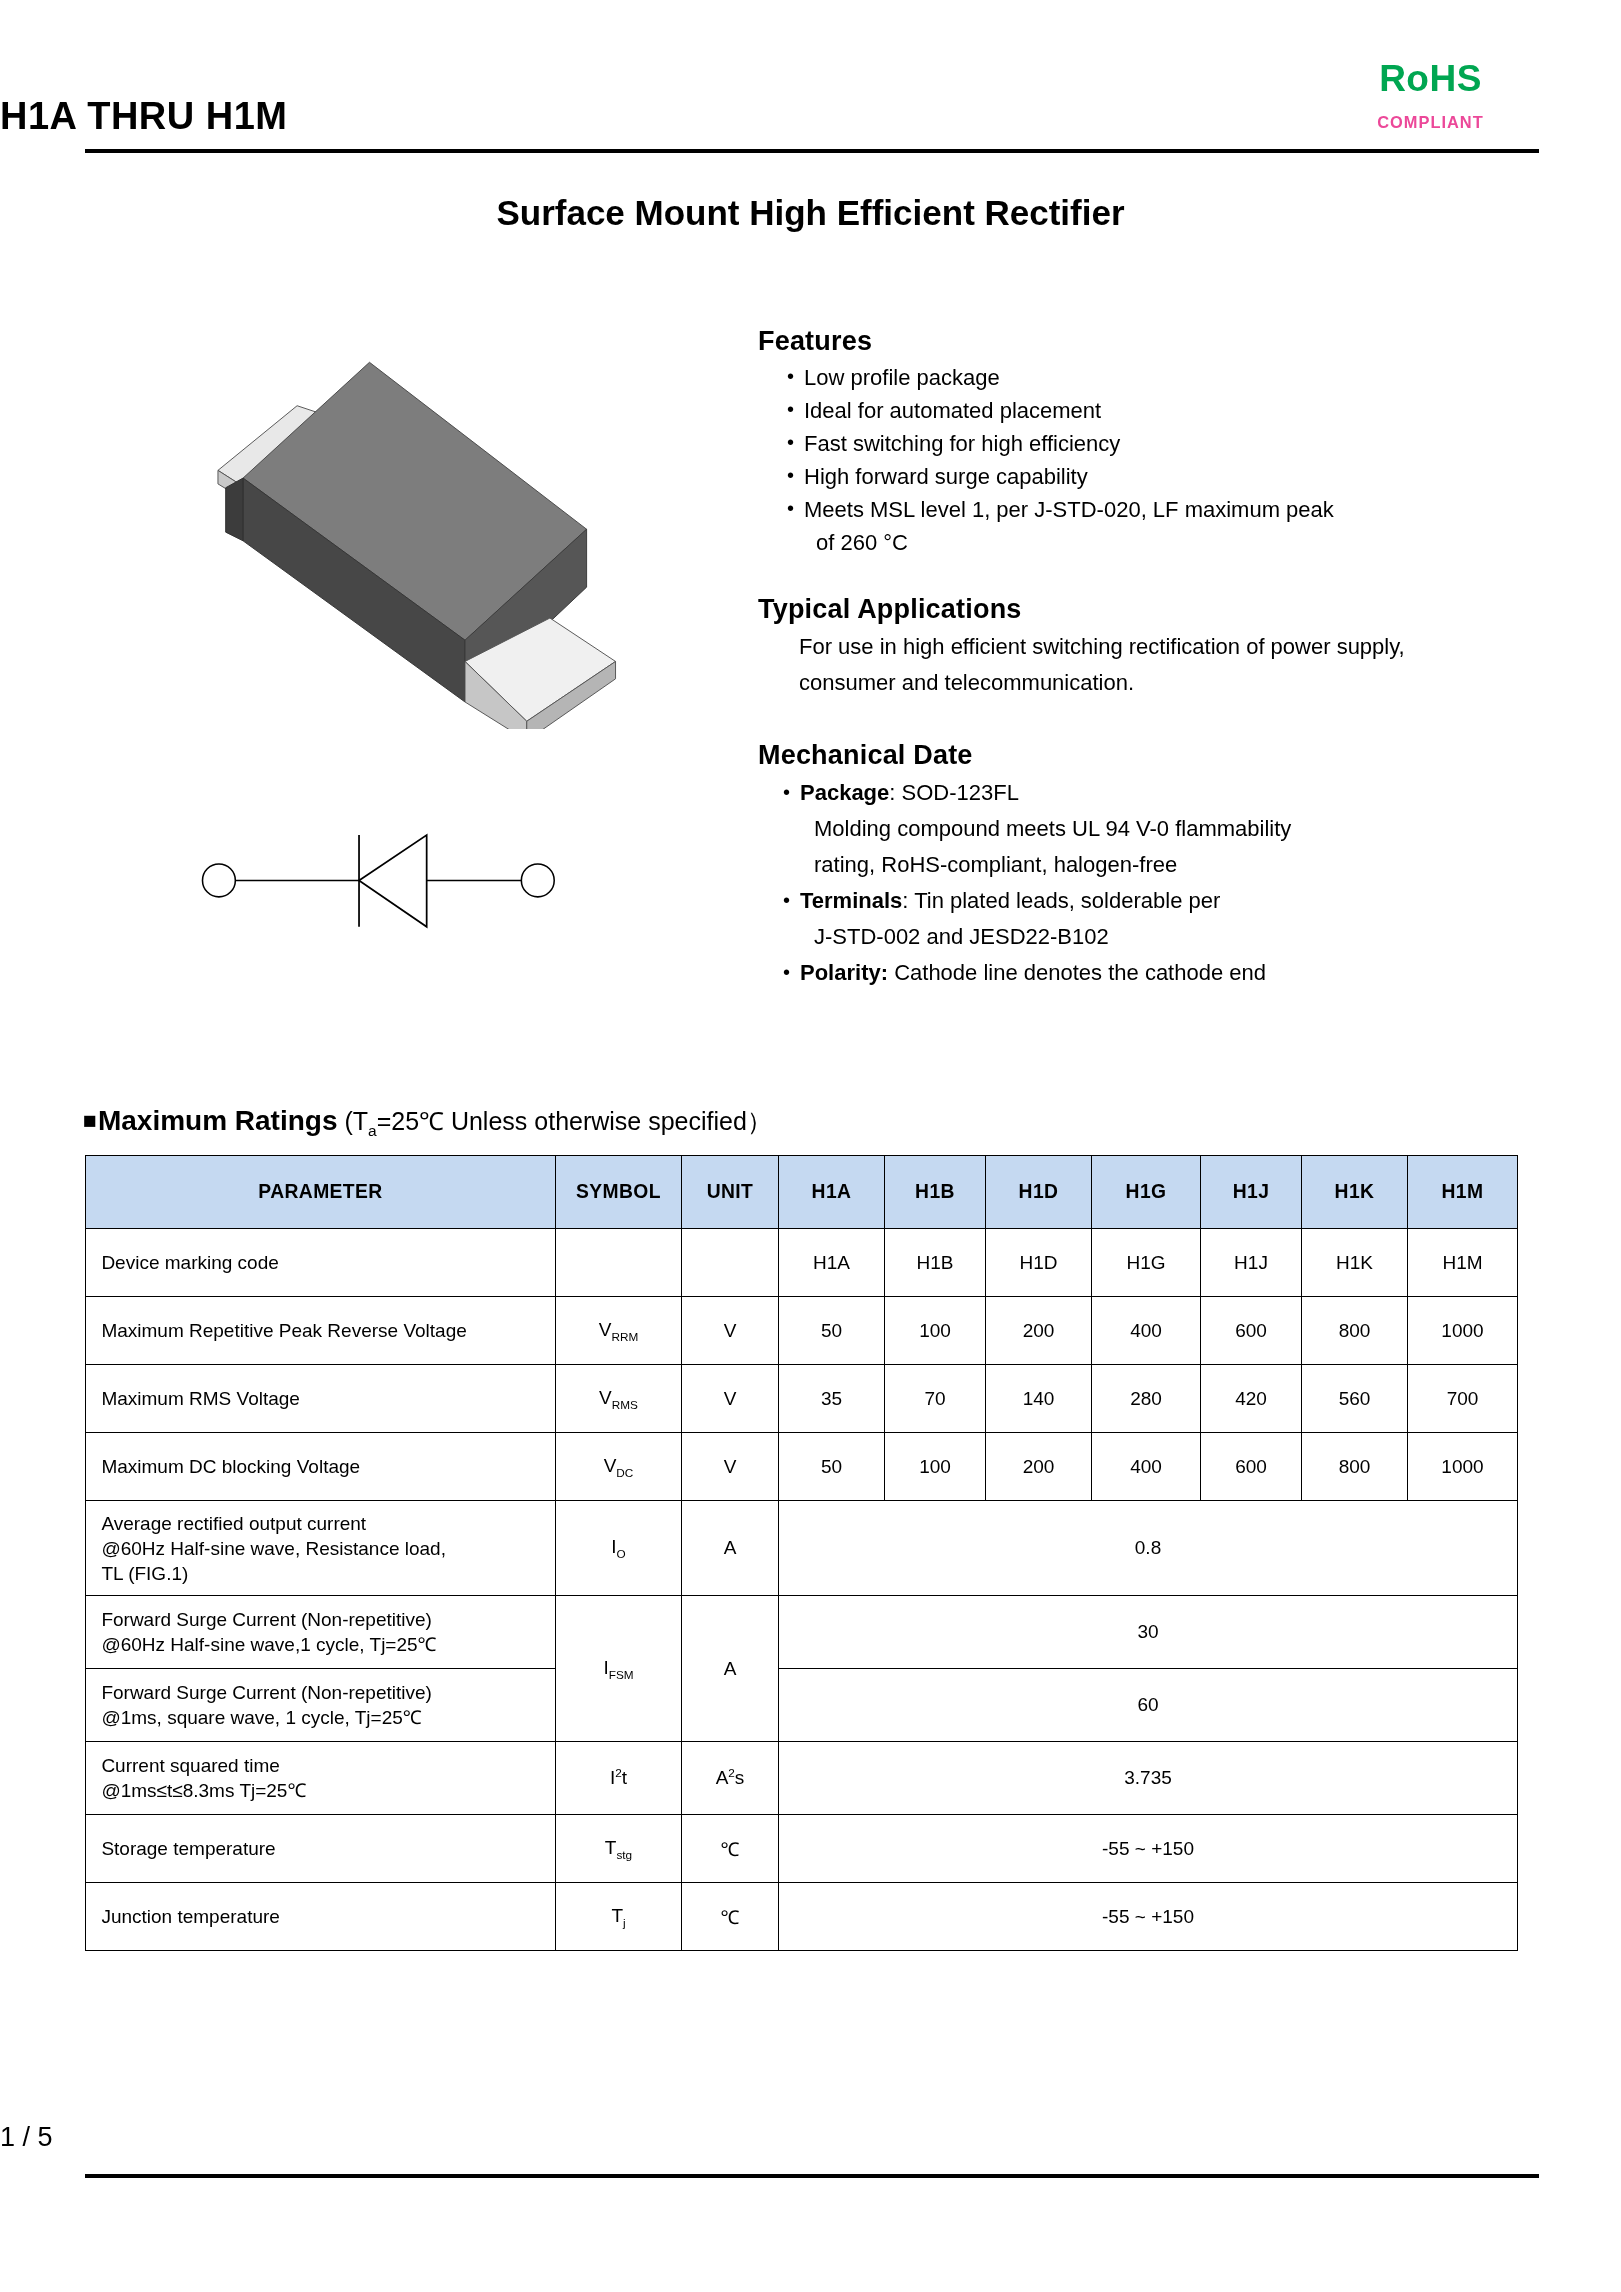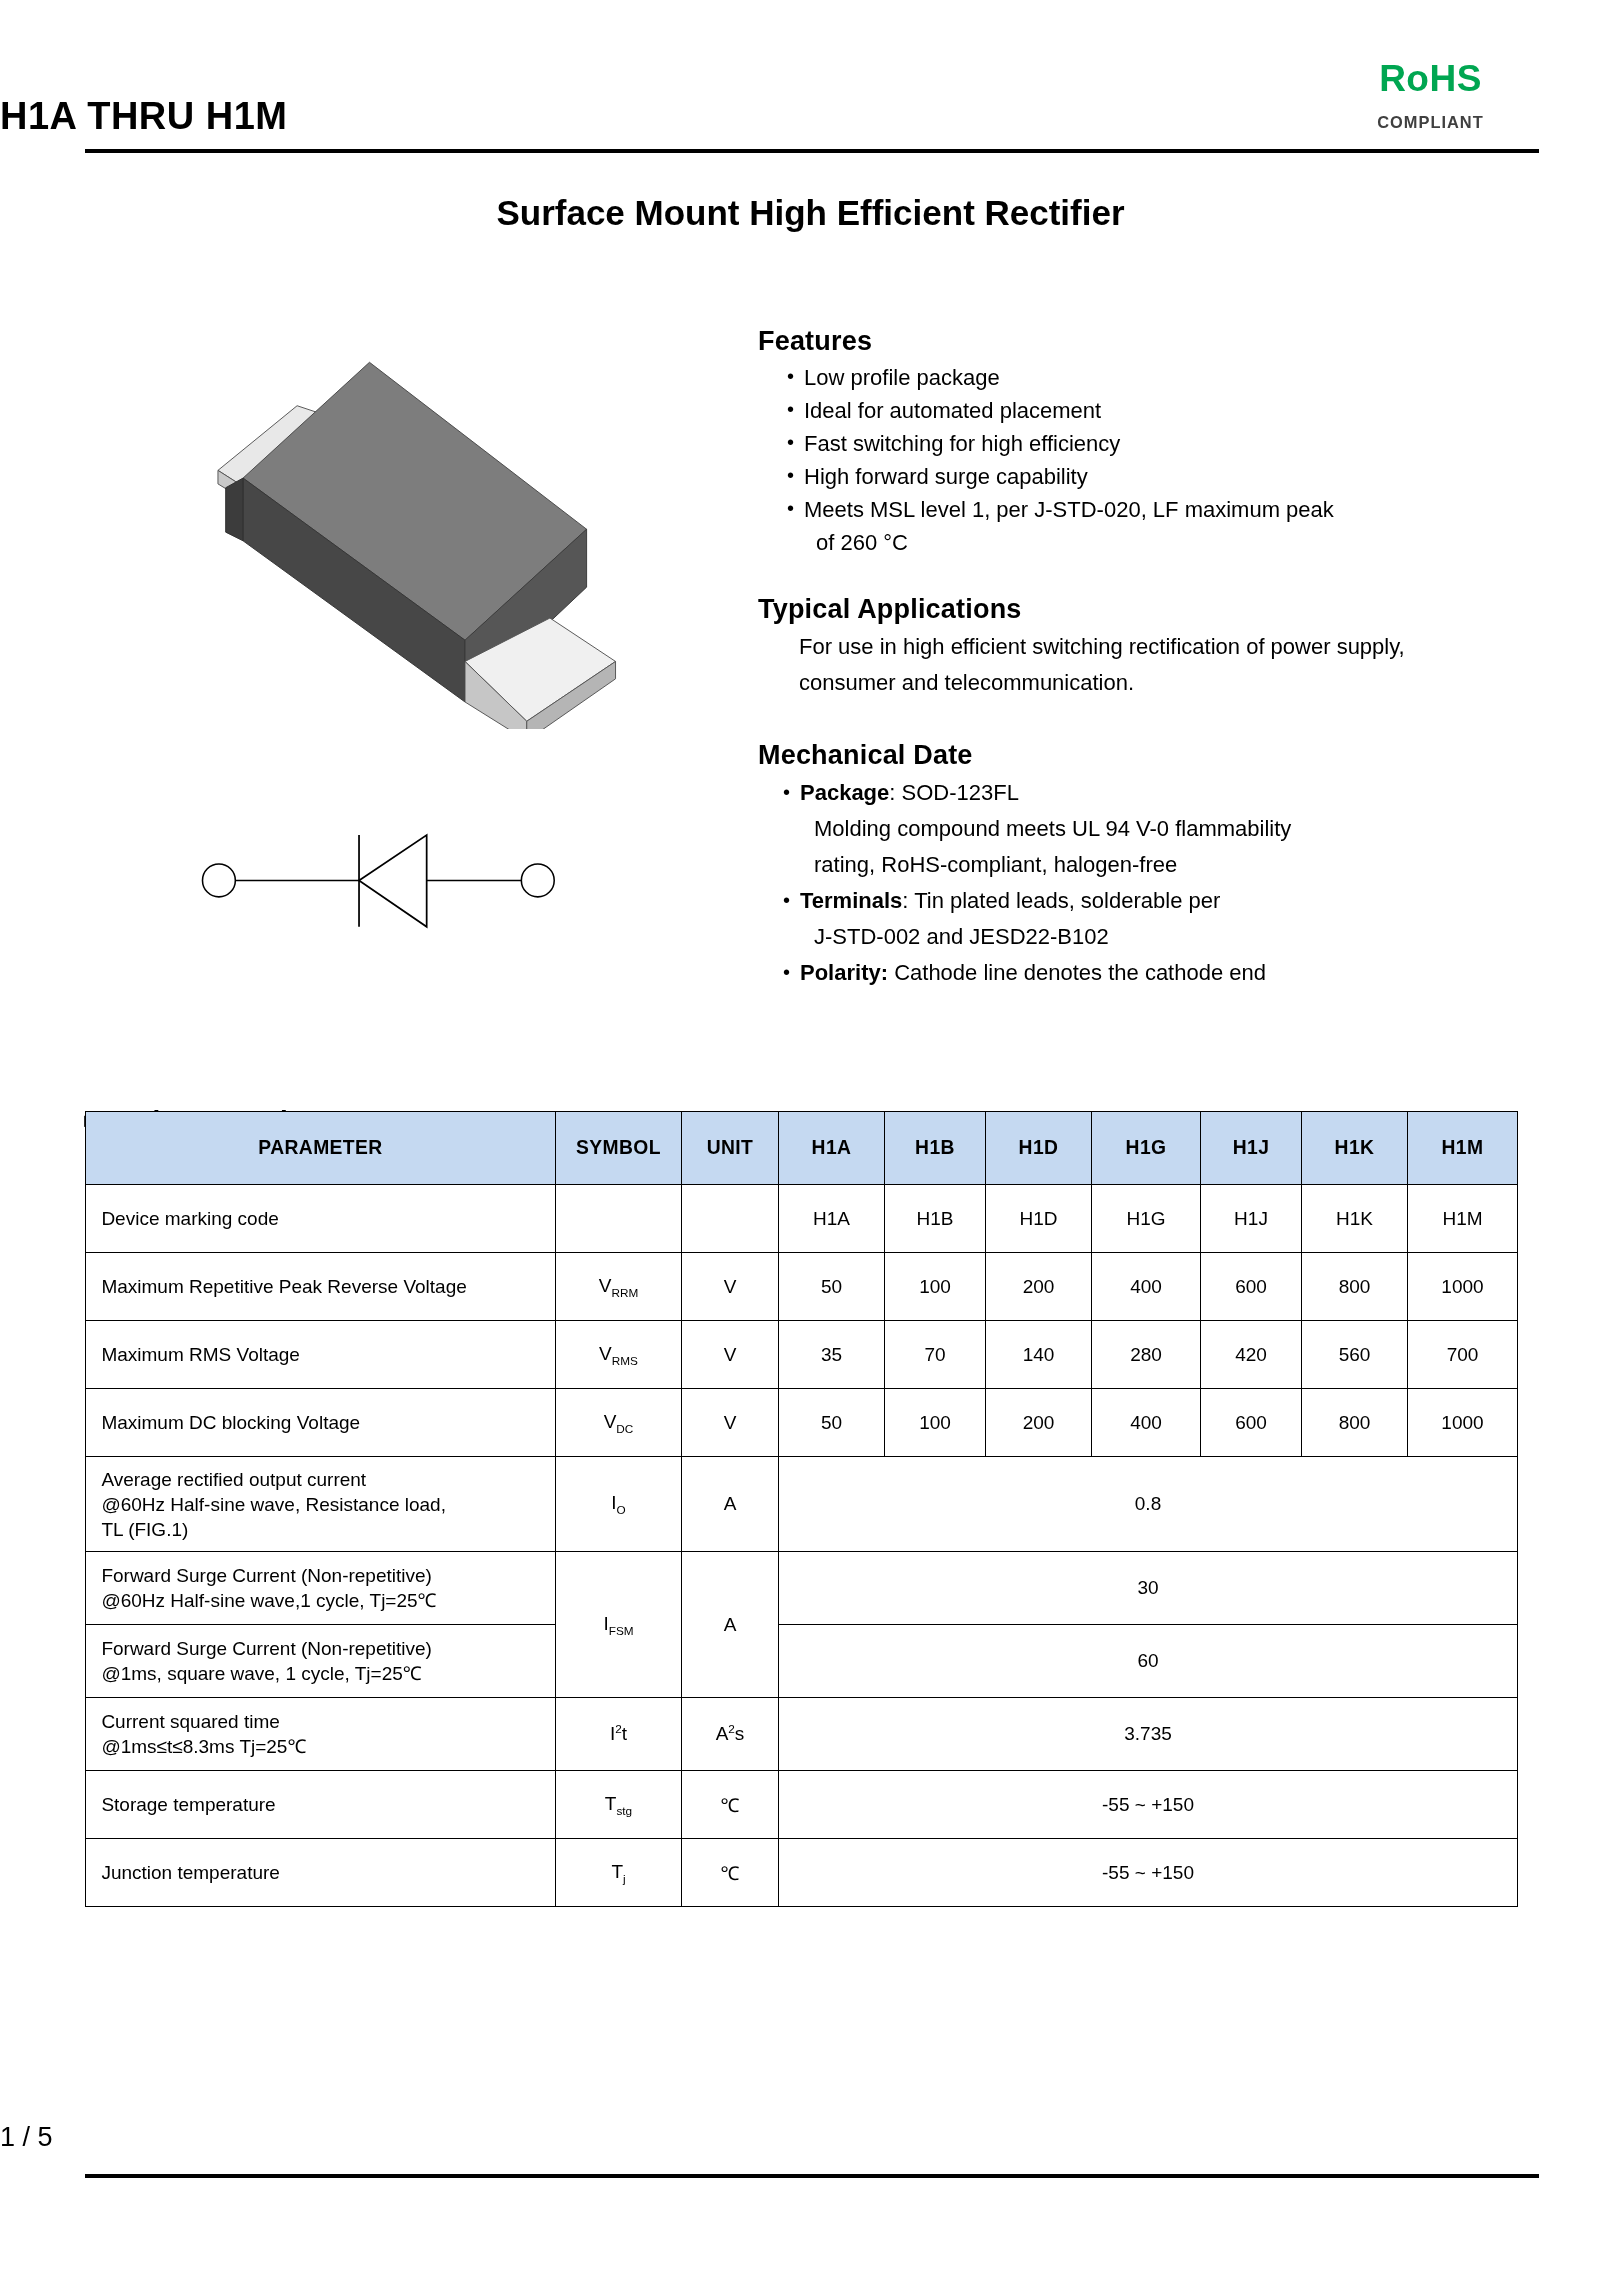--- a/index.html
+++ b/index.html
@@ -40,21 +40,21 @@
   .rohs-main {
     font-size: 37px;
     font-weight: bold;
     color: #00a651;
     line-height: 1;
     letter-spacing: 0.5px;
   }
   .rohs-sub {
     font-size: 16.4px;
     font-weight: bold;
-    color: #404040;
+    color: #ec4899;
     line-height: 1;
     margin-top: 17.4px;
     letter-spacing: 1px;
   }
   .header-rule {
     position: absolute;
     left: 85px; top: 149px;
     width: 1454px;
     height: 3.9px;
     background: #000;
@@ -163,21 +163,21 @@
     font-weight: normal;
     font-size: 25px;
   }
   sub.small { font-size: 0.62em; }
   sup.small { font-size: 0.62em; }
 
   
   .ratings-table {
     position: absolute;
     left: 85px;
-    top: 1111px;
+    top: 1155px;
     width: 1433px;
     border-collapse: collapse;
     table-layout: fixed;
   }
   .ratings-table th,
   .ratings-table td {
     border: 1.9px solid #000;
     font-size: 19px;
     font-weight: normal;
     padding: 0 5.8px;

